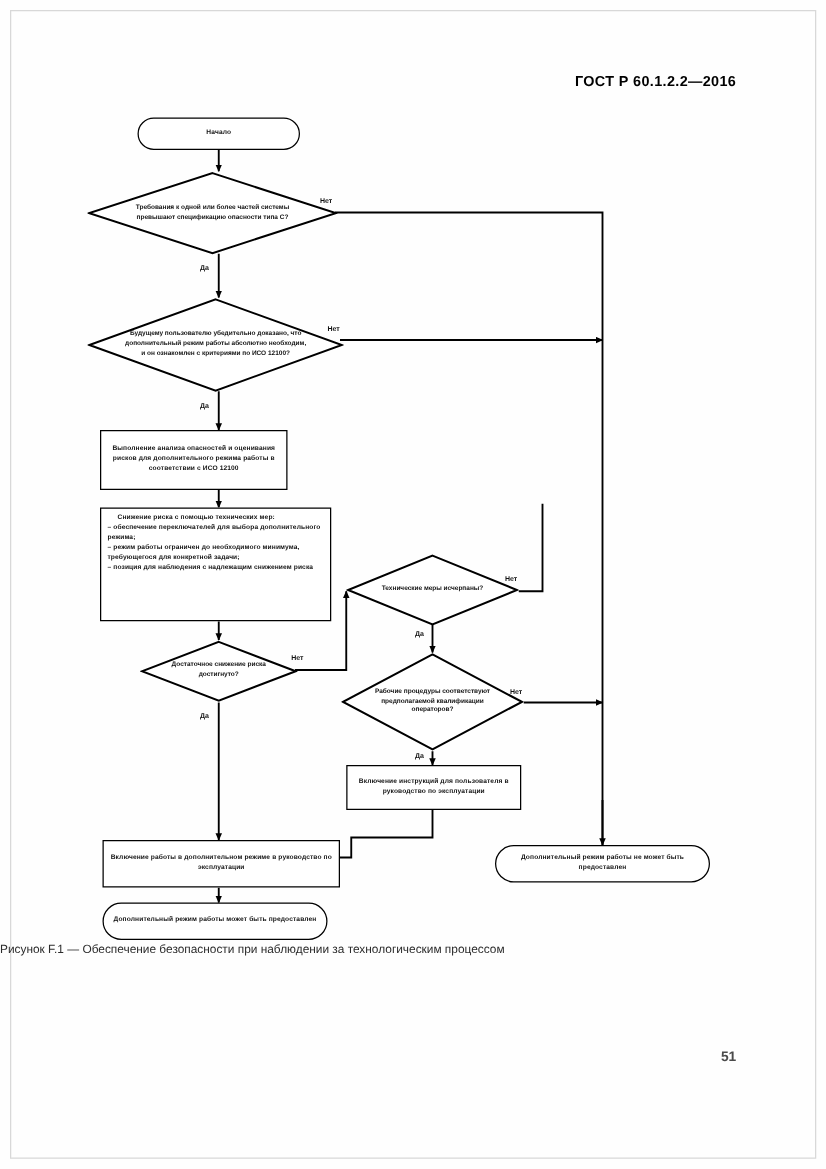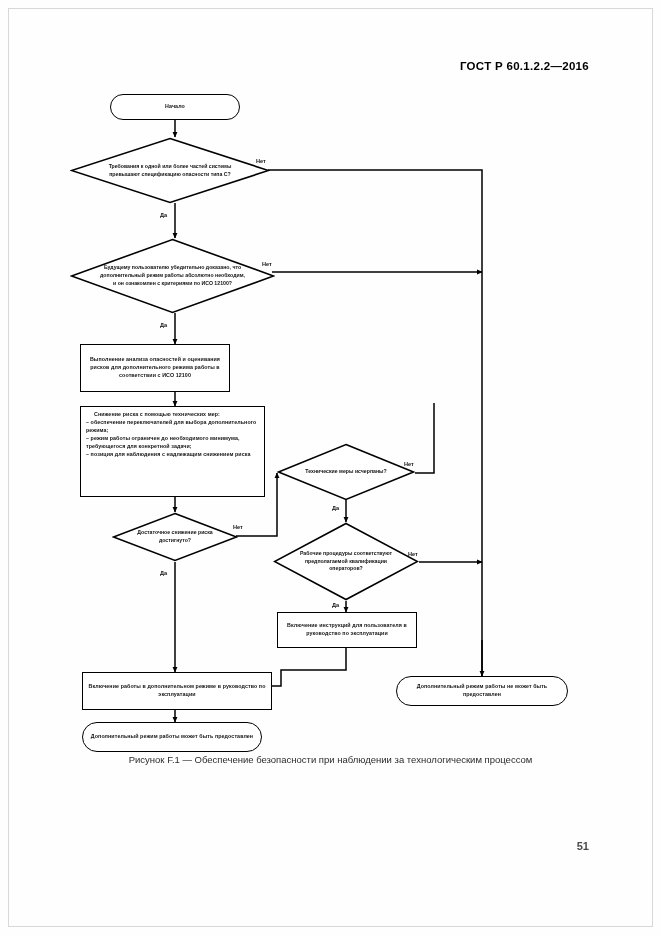--- a/index.html
+++ b/index.html
@@ -37,21 +37,20 @@
     position:absolute;
     right:72px;top:840px;
     font-size:11px;
     font-weight:bold;
     color:#4a4a4a;
     margin-left:10px;
   }
   .fig-caption{
     position:absolute;
     left:0;right:0;top:754px;
-    text-align:center;
     font-size:9.5px;
     color:#2b2b2b;
   }
 
   
   .flow{
     position:absolute;
     left:0;top:0;
     width:661px;height:800px;
   }

